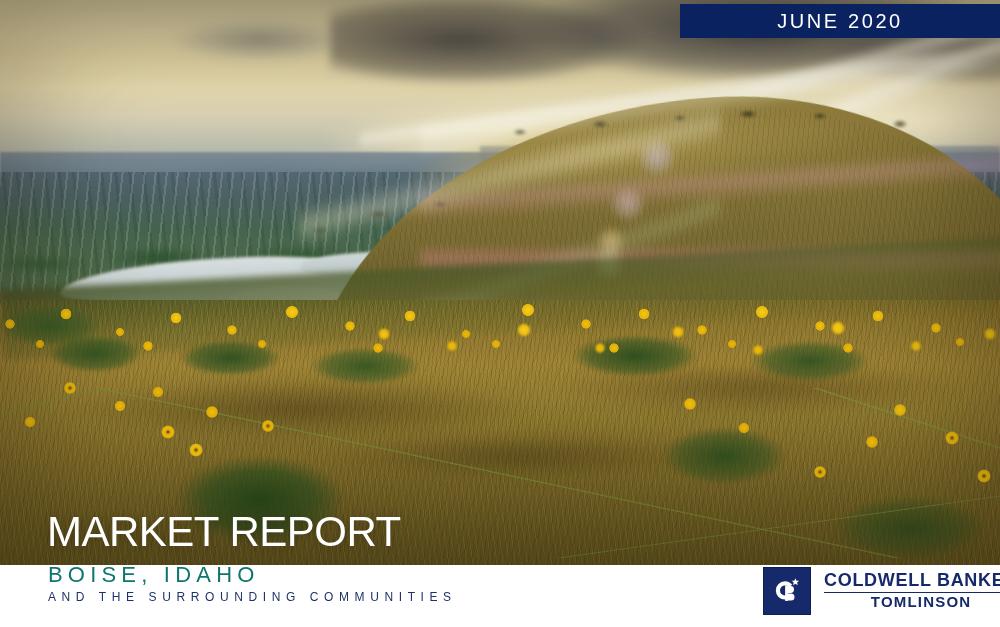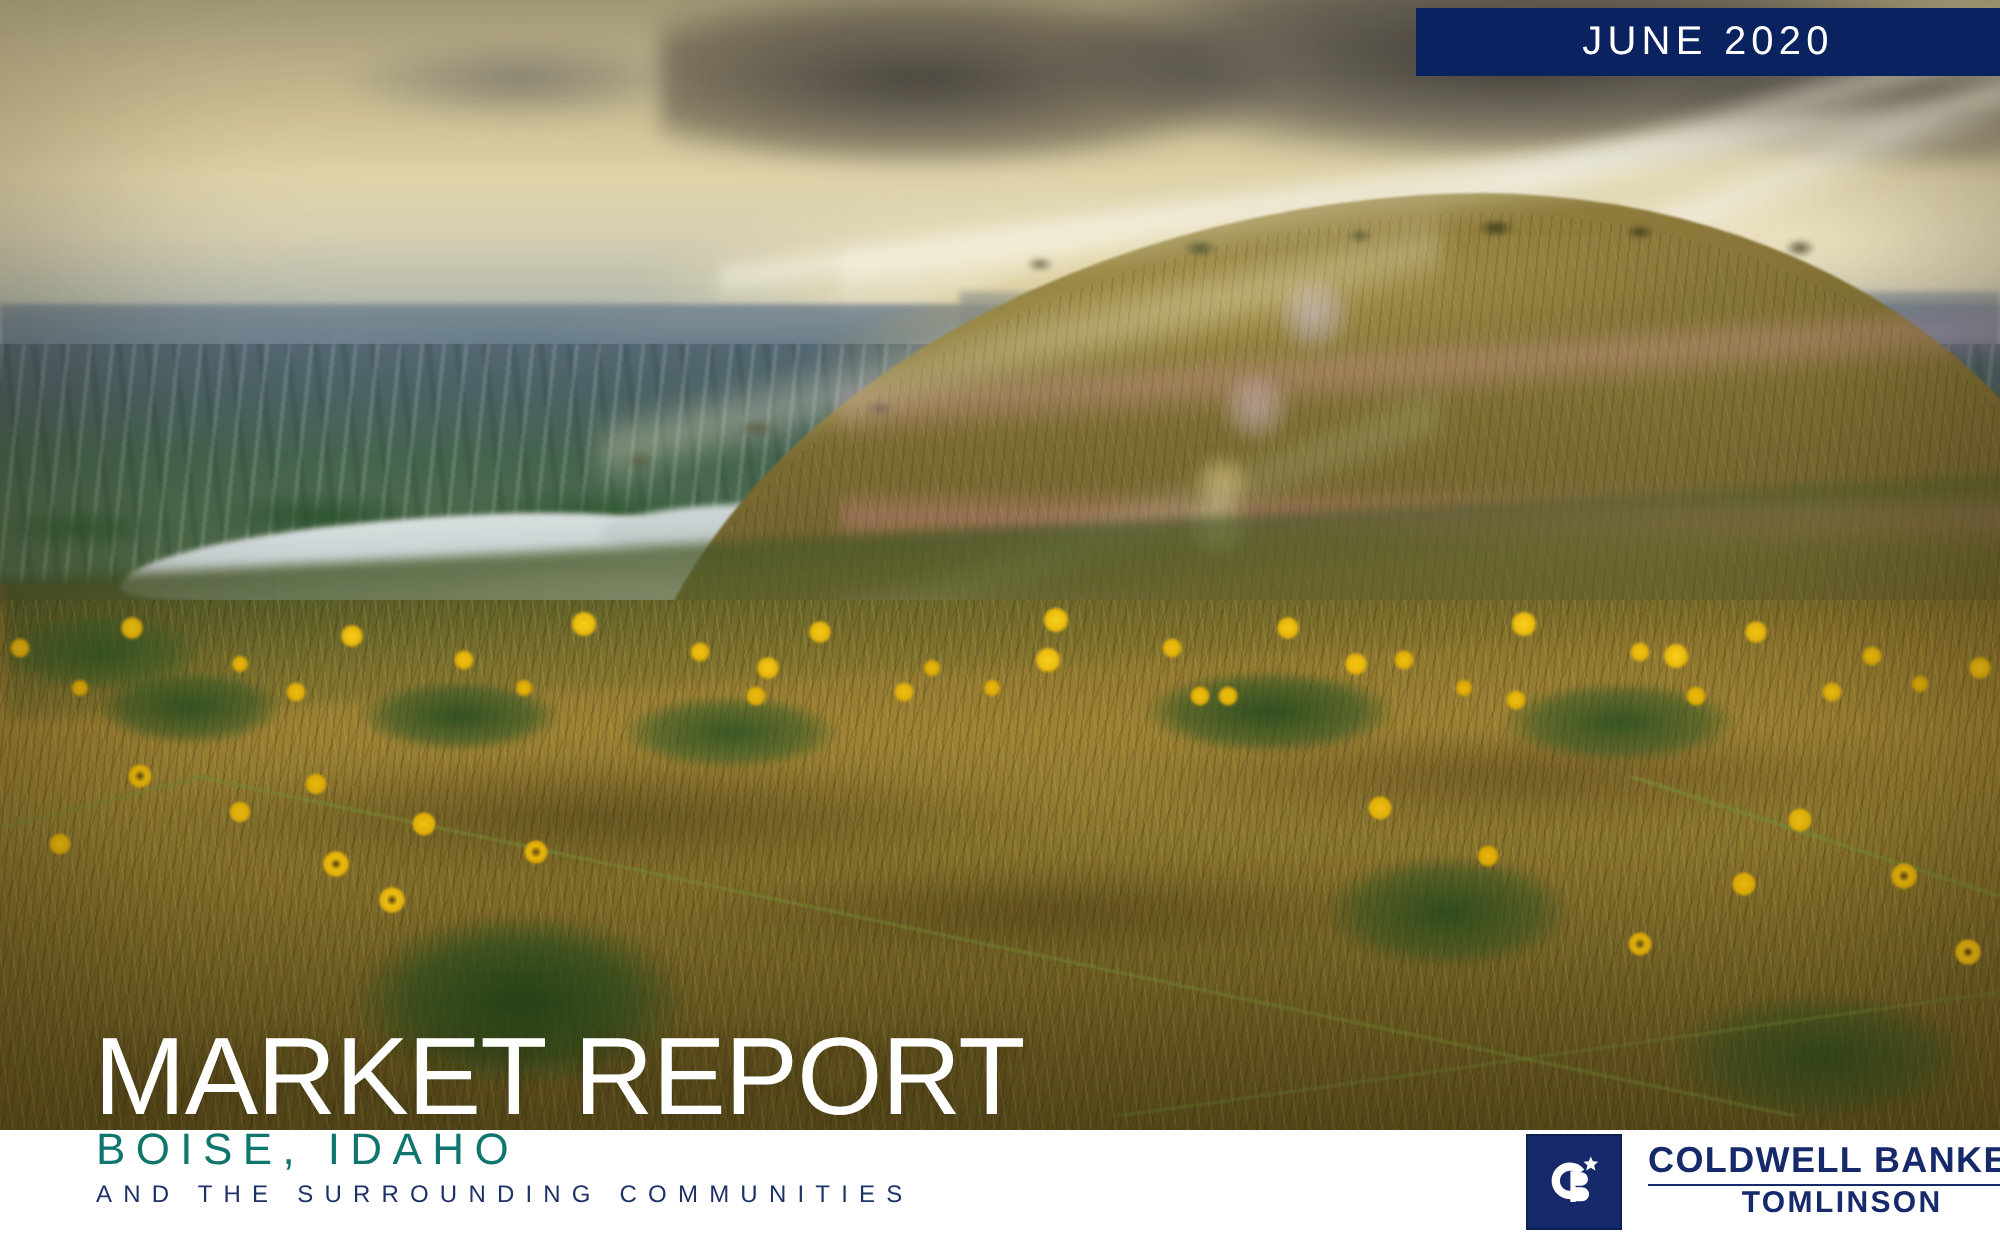--- a/index.html
+++ b/index.html
@@ -373,39 +373,39 @@
     mix-blend-mode:overlay;
   }
   .vignette {
     box-shadow:inset 0 0 120px 34px rgba(40,28,8,.30);
   }
 
   
   .date-badge {
     position:absolute;
     top:4px; right:0;
-    width:292px; height:34px;
+    width:320px; height:34px;
     background:#0b2260;
     display:flex; align-items:center; justify-content:center;
   }
   .date-badge .date-text {
     color:#ffffff;
     font-size:20px;
     font-weight:400;
     letter-spacing:2.6px;
     line-height:1;
     white-space:nowrap;
   }
 
   
   .title-main {
     position:absolute;
     left:47px; top:511px;
     color:#ffffff;
-    font-size:55px;
+    font-size:42px;
     font-weight:400;
     letter-spacing:-0.5px;
     line-height:1;
     white-space:nowrap;
     text-shadow:0 1px 10px rgba(30,20,0,.30);
   }
 
   
   .footer {
     position:absolute;

